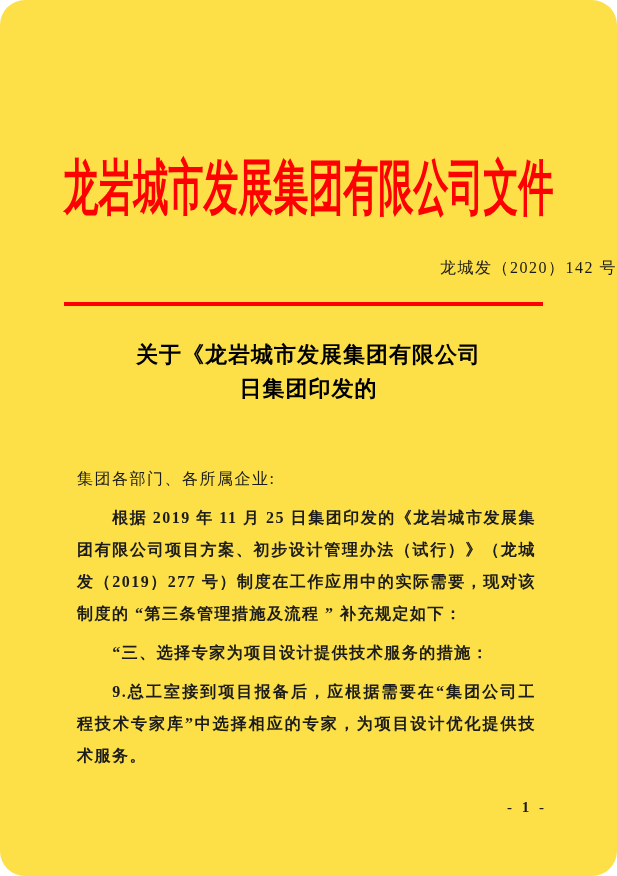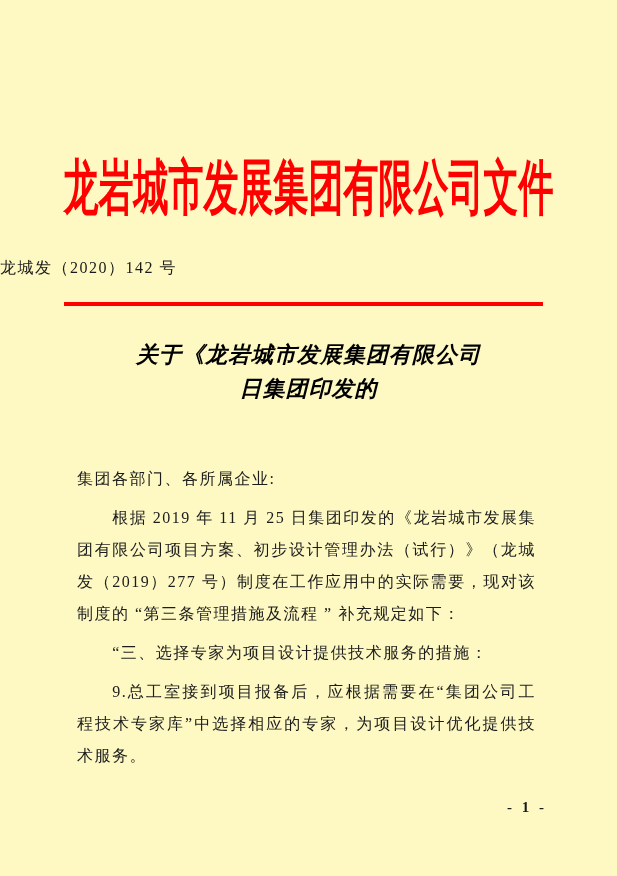--- a/index.html
+++ b/index.html
@@ -4,23 +4,24 @@
 <style>
   html, body {
     margin: 0;
     padding: 0;
     background: #ffffff;
   }
   .page {
     position: relative;
     width: 617px;
     height: 876px;
-    background: #fef9c3;
+    background: #fde047;
     overflow: hidden;
     font-family: "Liberation Serif", "DejaVu Serif", serif;
+    border-radius: 25px;
   }
   .org-title {
     position: absolute;
     top: 148px;
     left: 0;
     width: 100%;
     margin: 0;
     text-align: center;
     font-size: 35px;
     font-weight: bold;
@@ -28,21 +29,21 @@
     letter-spacing: 0px;
     transform: scaleY(1.72);
     transform-origin: center top;
     white-space: nowrap;
   }
   .doc-number {
     position: absolute;
     top: 258px;
     left: 0;
     width: 100%;
-    text-align: left;
+    text-align: right;
     font-size: 16px;
     color: #1a1a1a;
     letter-spacing: 1.5px;
   }
   .red-line {
     position: absolute;
     top: 302px;
     left: 64px;
     width: 479px;
     height: 4px;
@@ -54,39 +55,39 @@
     position: absolute;
     top: 338px;
     left: 0;
     width: 100%;
     text-align: center;
     font-size: 22px;
     font-weight: bold;
     color: #000000;
     line-height: 33.5px;
     letter-spacing: 1px;
-    font-style: italic;
   }
   .body-text {
     position: absolute;
     top: 456px;
     left: 70px;
     width: 473px;
     font-size: 16px;
     line-height: 32px;
     color: #1c1c1c;
     letter-spacing: 1.5px;
     text-align: justify;
   }
   .body-text p {
     margin: 7px;
     text-align: justify;
   }
   .body-text p.indent {
     text-indent: 2.2em;
+    font-weight: bold;
   }
   .page-num {
     position: absolute;
     top: 799px;
     right: 70px;
     font-size: 15px;
     font-weight: bold;
     color: #1a1a1a;
     letter-spacing: 3px;
     white-space: nowrap;

